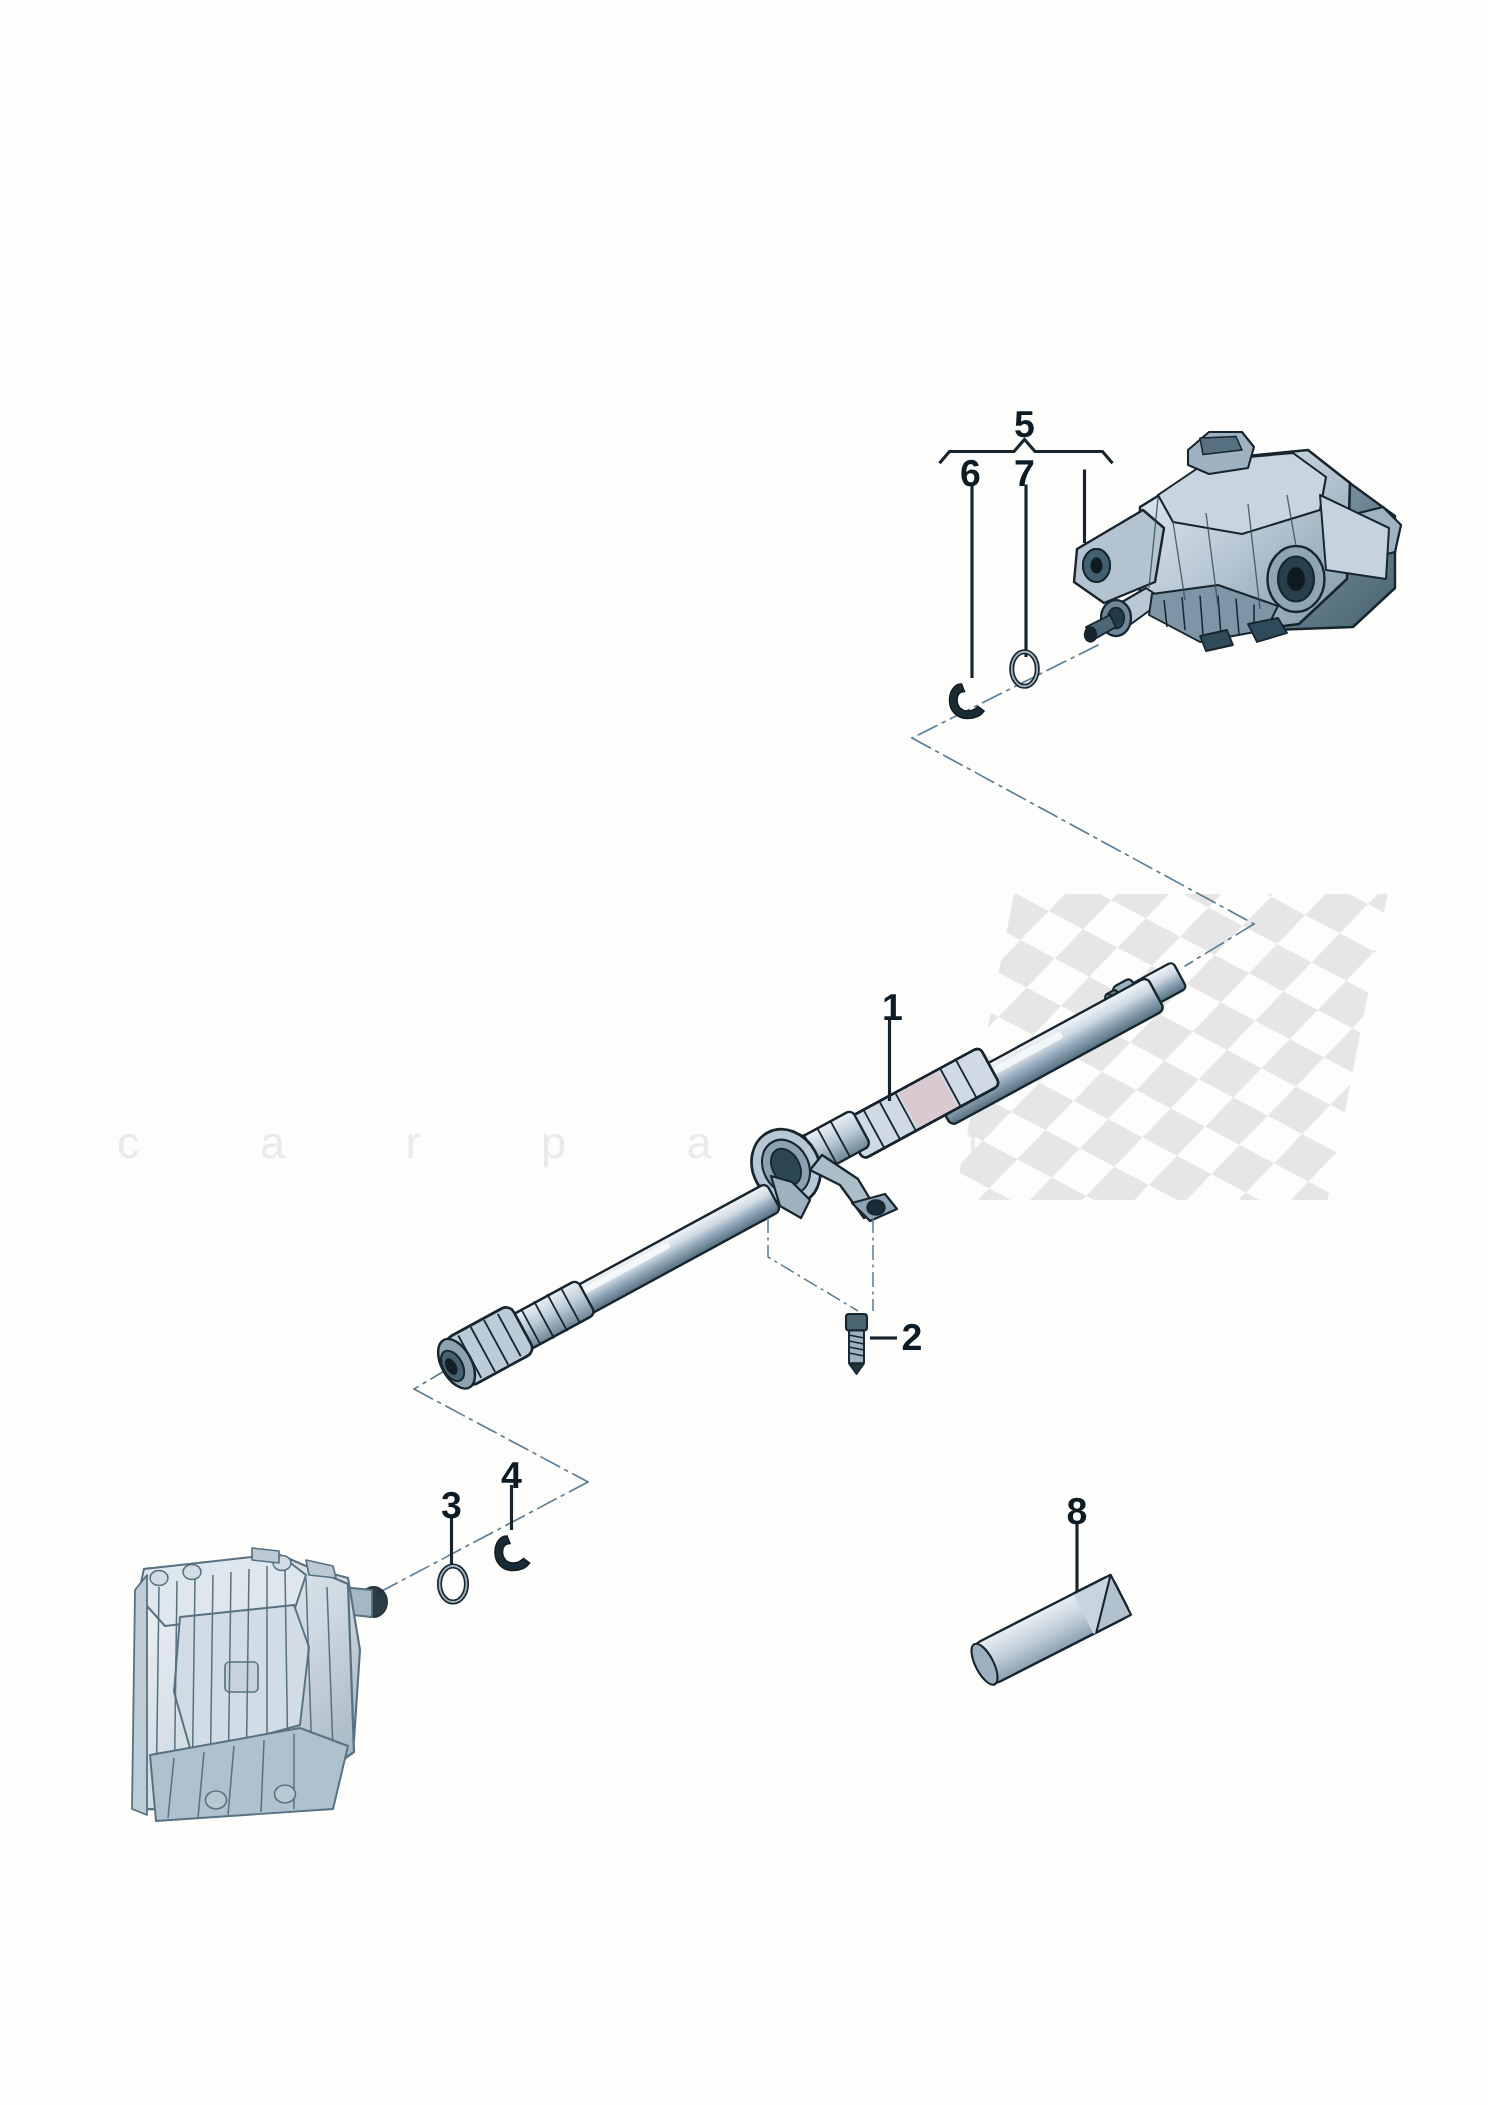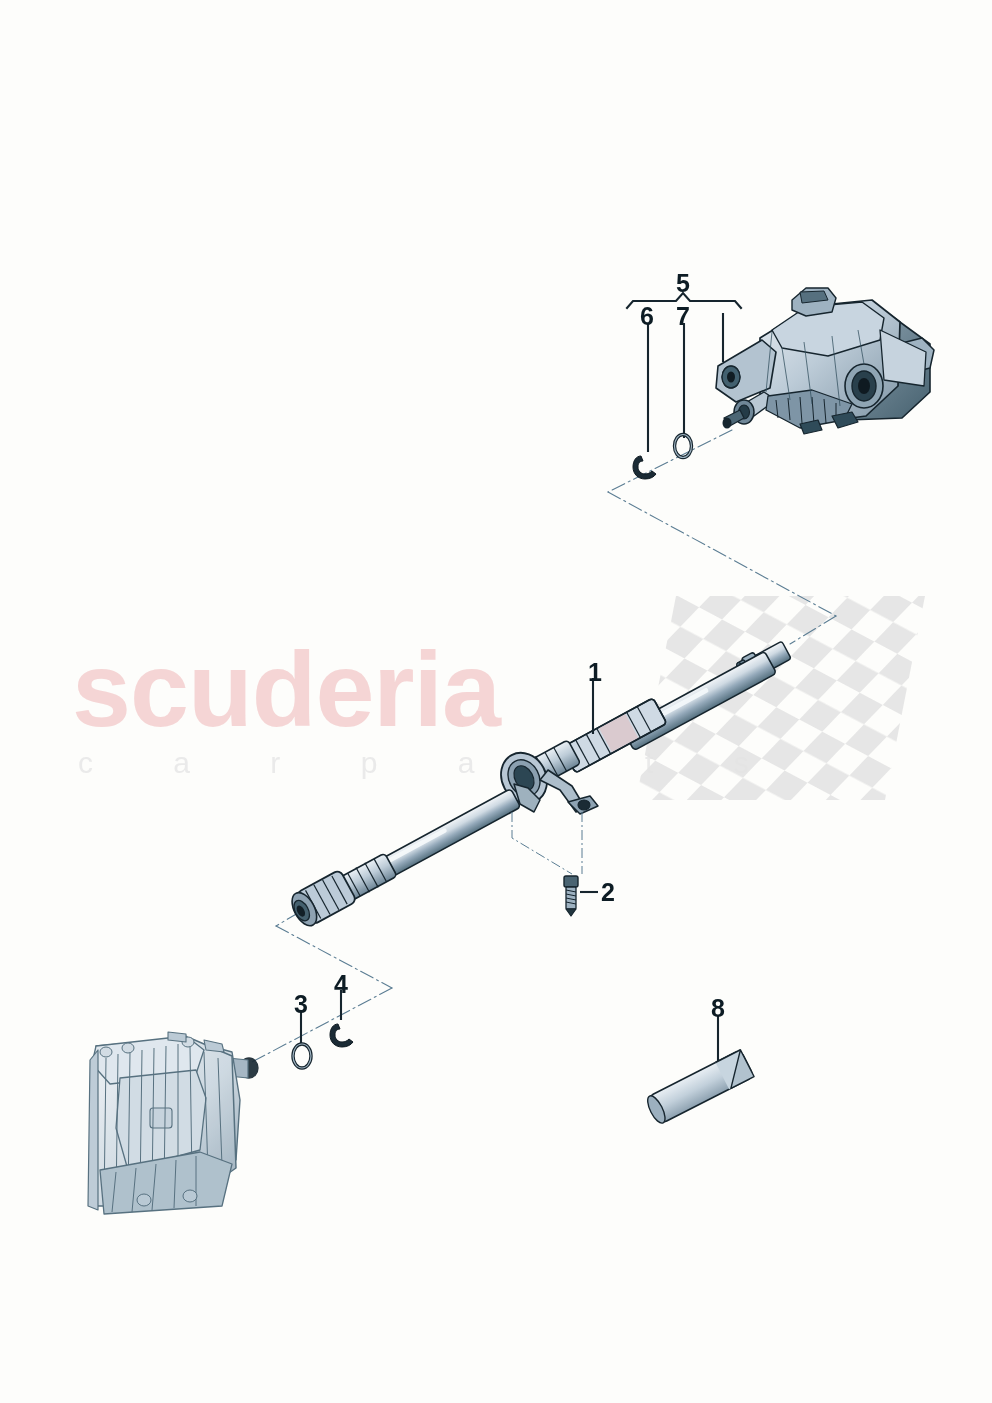--- a/index.html
+++ b/index.html
@@ -38,21 +38,20 @@
     color:#0d1c24;
     line-height:1;
     user-select:none;
   }
 </style>
 </head>
 <body>
 
 <div id="page">
 
-  <div class="wm-scuderia">scuderia</div>
   <div class="wm-carparts">c a r  p a r t s</div>
 
   <svg id="svg-root" viewBox="0 0 992 1403">
     <defs>
       <linearGradient id="gMetal" x1="0" y1="0" x2="0" y2="1">
         <stop offset="0%" stop-color="#f2f5f8"></stop>
         <stop offset="35%" stop-color="#cfdae3"></stop>
         <stop offset="62%" stop-color="#94a9ba"></stop>
         <stop offset="100%" stop-color="#55707f"></stop>
       </linearGradient>

